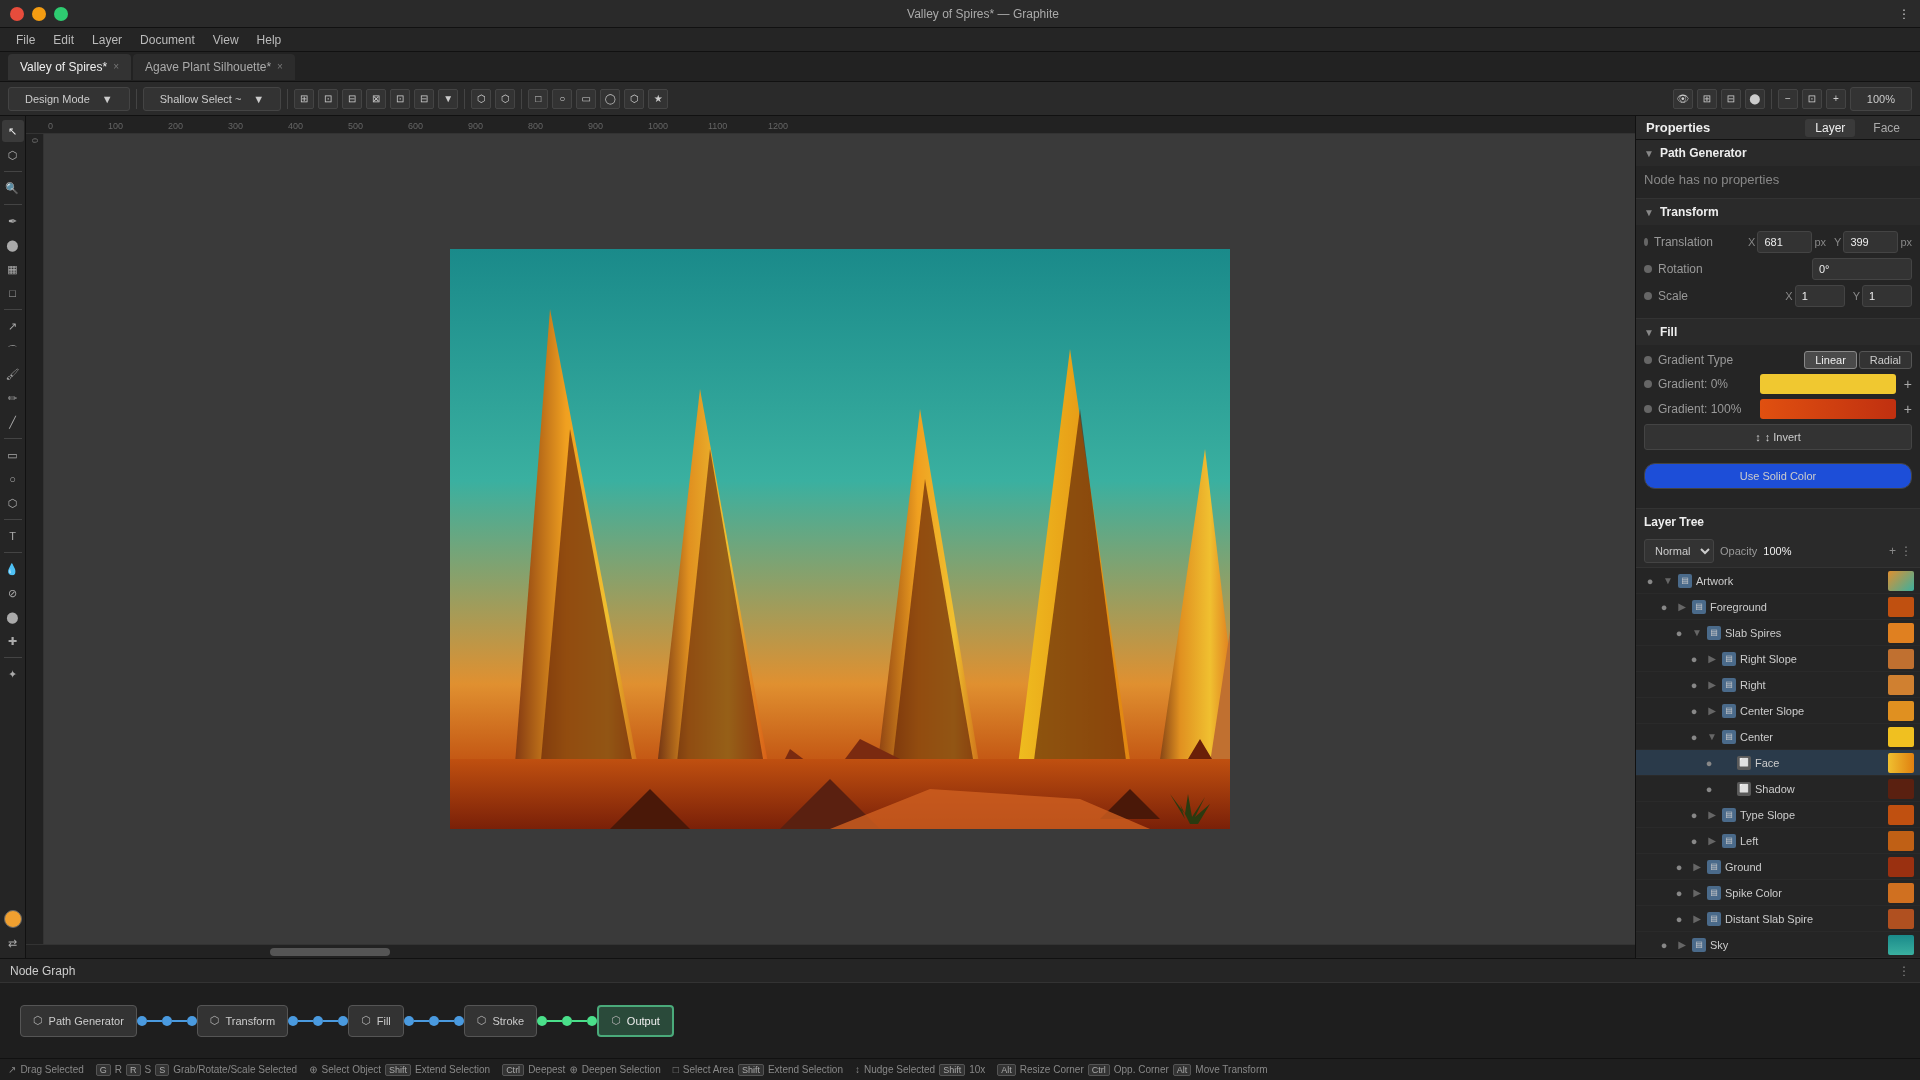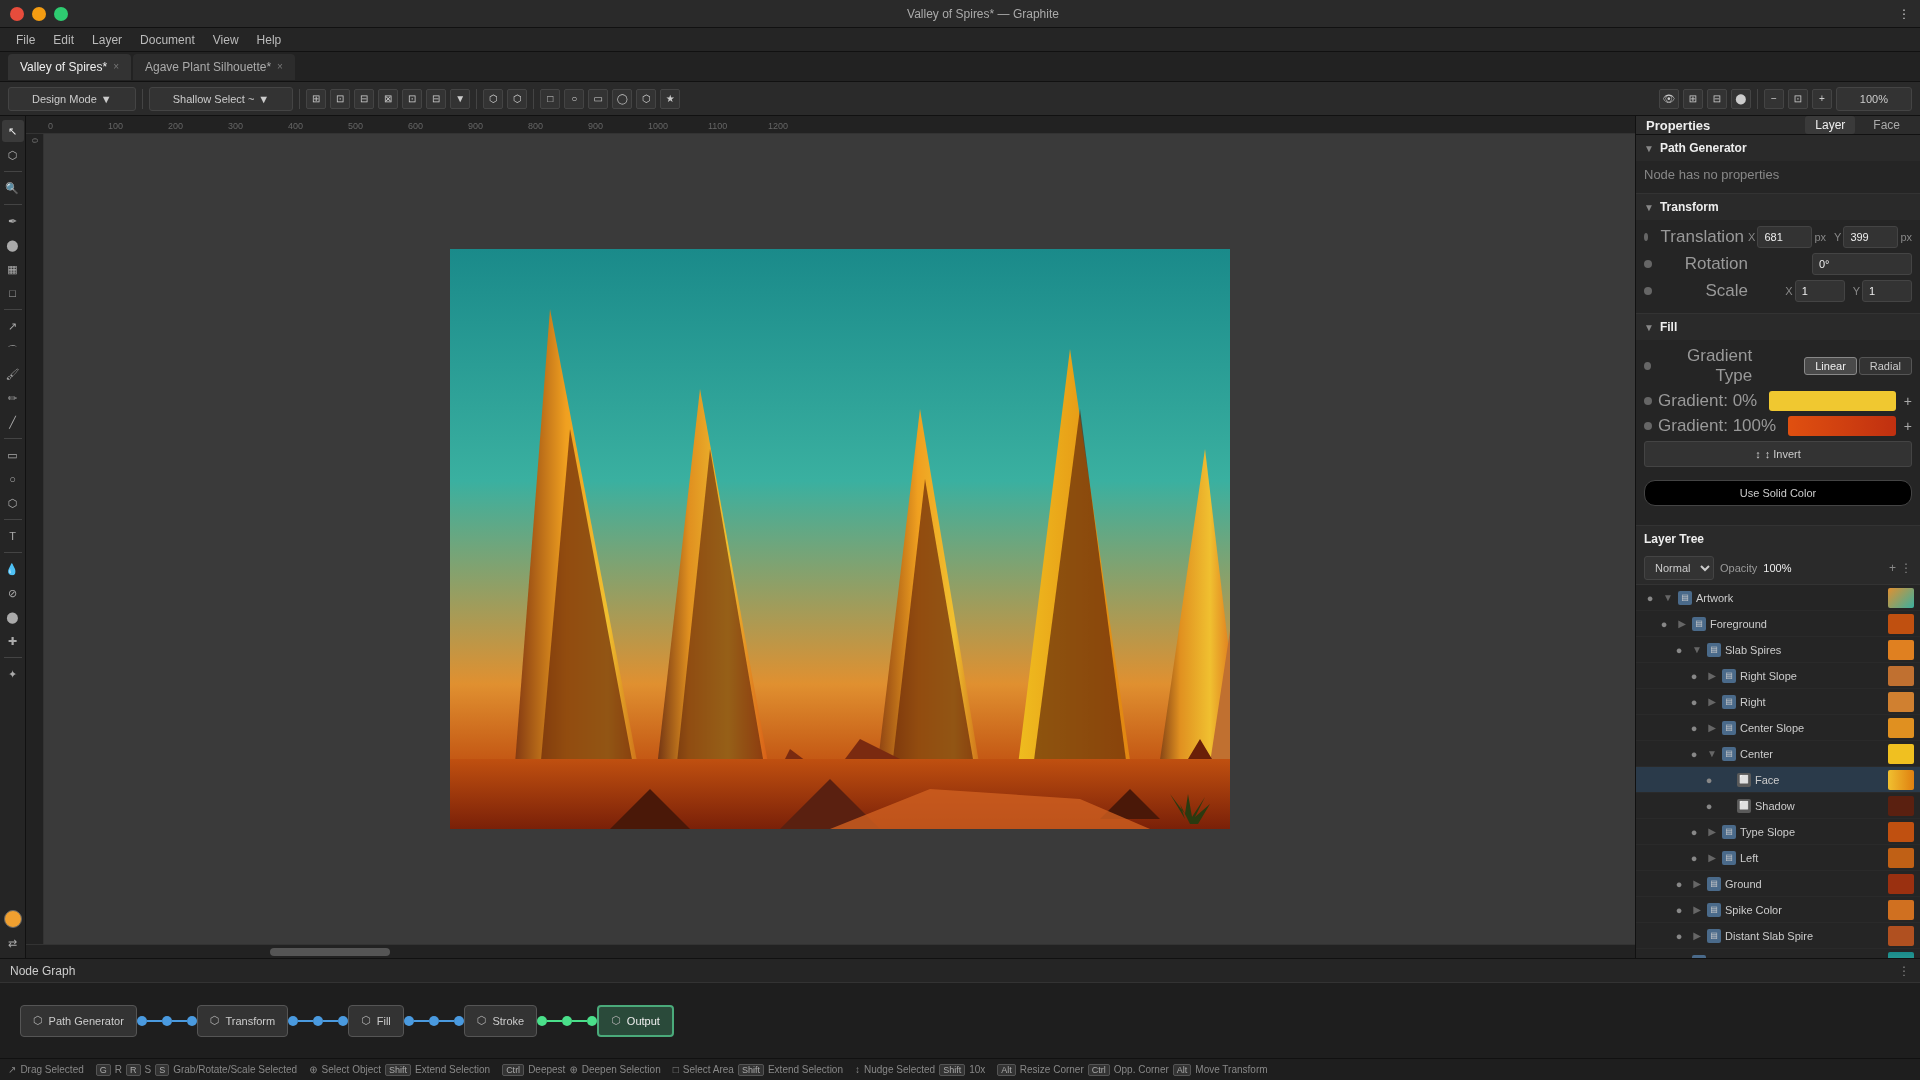--- a/index.html
+++ b/index.html
@@ -20,21 +20,21 @@
     .menu-item { padding: 2px 8px; cursor: pointer; color: #bbb; font-size: 12px; border-radius: 3px; }
 
     
     .tab-bar { height: 30px; background: #222; display: flex; align-items: center; padding: 0 8px; border-bottom: 1px solid #111; gap: 2px; }
     .tab { height: 26px; padding: 0 12px; display: flex; align-items: center; gap: 6px; cursor: pointer; border-radius: 4px 4px 0 0; font-size: 12px; color: #aaa; background: #2c2c2c; }
     .tab.active { background: #333; color: #eee; }
     .tab-close { color: #777; font-size: 10px; cursor: pointer; }
 
     
     .toolbar { height: 34px; background: #2a2a2a; display: flex; align-items: center; padding: 0 8px; gap: 4px; border-bottom: 1px solid #111; }
-    .toolbar-btn { height: 24px; padding: 0 23px; background: #333; border: 1px solid #444; border-radius: 3px; color: #ccc; cursor: pointer; font-size: 11px; display: flex; align-items: center; gap: 4px; }
+    .toolbar-btn { height: 24px; padding: 0 16px; background: #333; border: 1px solid #444; border-radius: 3px; color: #ccc; cursor: pointer; font-size: 11px; display: flex; align-items: center; gap: 12px; }
     .toolbar-sep { width: 1px; height: 20px; background: #444; margin: 0 2px; }
     .toolbar-icon { width: 20px; height: 20px; background: #333; border: 1px solid #444; border-radius: 2px; display: flex; align-items: center; justify-content: center; cursor: pointer; font-size: 10px; }
 
     
     .main { flex: 1; display: flex; overflow: hidden; }
 
     
     .toolbox { width: 26px; background: #252525; display: flex; flex-direction: column; align-items: center; padding: 4px 0; gap: 2px; border-right: 1px solid #111; }
     .tool-btn { width: 22px; height: 22px; display: flex; align-items: center; justify-content: center; cursor: pointer; border-radius: 3px; font-size: 11px; color: #aaa; }
     .tool-btn:hover, .tool-btn.active { background: #3a3a3a; color: #eee; }
@@ -56,33 +56,33 @@
     .panel-header { height: 30px; background: #2c2c2c; display: flex; align-items: center; padding: 0 10px; gap: 8px; border-bottom: 1px solid #111; }
     .panel-tab { padding: 2px 10px; cursor: pointer; color: #aaa; font-size: 12px; border-radius: 3px; }
     .panel-tab.active { color: #eee; background: #3a3a3a; }
 
     
     .prop-section { border-bottom: 1px solid #333; }
     .prop-section-header { height: 26px; display: flex; align-items: center; padding: 0 8px; gap: 6px; cursor: pointer; background: #2a2a2a; }
     .prop-section-body { padding: 6px 8px; background: #252525; }
 
     .prop-row { display: flex; align-items: center; margin-bottom: 5px; gap: 4px; }
-    .prop-label { color: #999; font-size: 17px; min-width: 90px; text-align: right; }
+    .prop-label { color: #999; font-size: 12px; min-width: 90px; }
     .prop-input { background: #333; border: 1px solid #444; color: #eee; font-size: 11px; padding: 2px 6px; border-radius: 3px; height: 22px; }
     .prop-input-sm { width: 50px; }
     .prop-input-med { width: 70px; }
     .prop-dot { width: 8px; height: 8px; border-radius: 50%; background: #666; margin-right: 2px; }
 
     
     .grad-btn { padding: 2px 10px; border: 1px solid #555; border-radius: 3px; cursor: pointer; font-size: 11px; color: #ccc; background: #333; margin-left: 48px; }
     .grad-btn.active { background: #4a4a4a; border-color: #888; color: #eee; }
     .grad-plus { color: #aaa; cursor: pointer; font-size: 14px; margin-left: 4px; }
 
     .invert-btn { width: 100%; height: 26px; background: #333; border: 1px solid #444; border-radius: 3px; color: #ccc; cursor: pointer; font-size: 11px; display: flex; align-items: center; justify-content: center; gap: 4px; margin: 3px 0; }
-    .solid-color-btn { width: 100%; height: 26px; background: #000000; border: 1px solid #444; border-radius: 11px; color: #ccc; cursor: pointer; font-size: 11px; display: flex; align-items: center; justify-content: center; margin: 13px 0; }
+    .solid-color-btn { width: 100%; height: 26px; background: #1d4ed8; border: 1px solid #444; border-radius: 11px; color: #ccc; cursor: pointer; font-size: 11px; display: flex; align-items: center; justify-content: center; margin: 13px 0; }
 
     
     .layer-tree-header { display: flex; align-items: center; padding: 4px 8px; gap: 6px; background: #2a2a2a; border-bottom: 1px solid #333; }
     .layer-select { background: #333; border: 1px solid #444; color: #ccc; font-size: 11px; padding: 2px 6px; border-radius: 3px; height: 24px; }
     .opacity-label { color: #999; font-size: 11px; }
     .opacity-val { color: #eee; font-size: 11px; }
 
     .layer-item { height: 26px; display: flex; align-items: center; padding: 0 6px; gap: 4px; cursor: pointer; border-bottom: 1px solid #2a2a2a; }
     .layer-item.selected { background: #2a3a4a; }
     .layer-vis { width: 16px; height: 16px; display: flex; align-items: center; justify-content: center; cursor: pointer; color: #888; font-size: 11px; }

